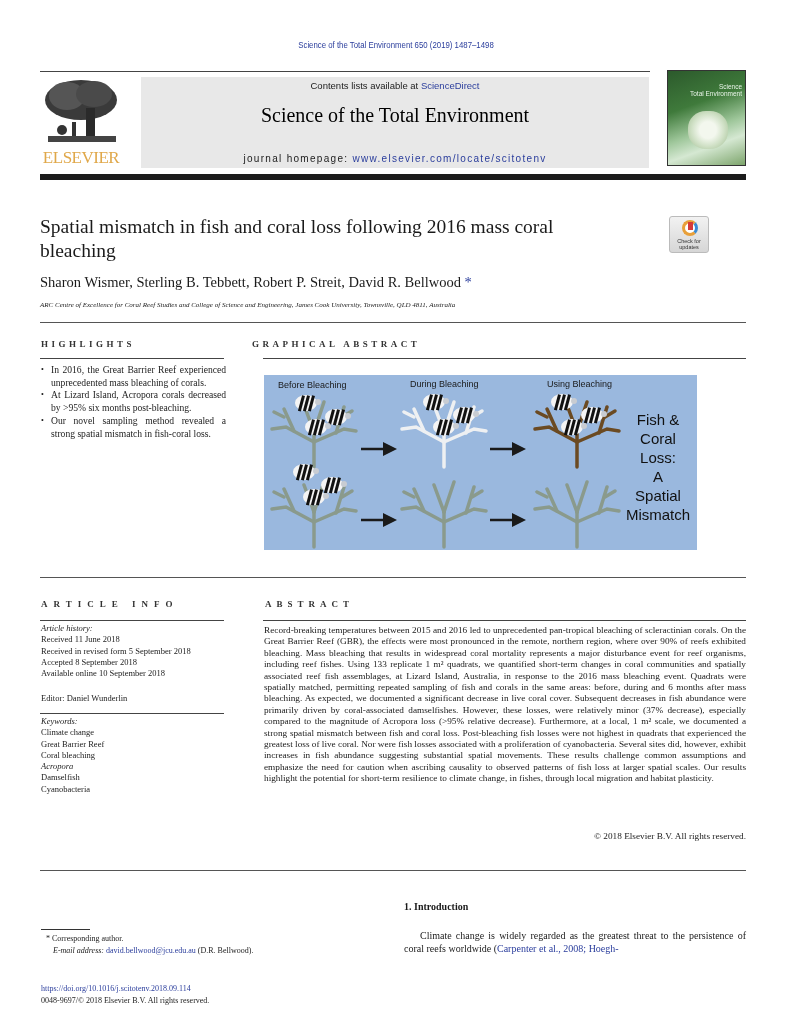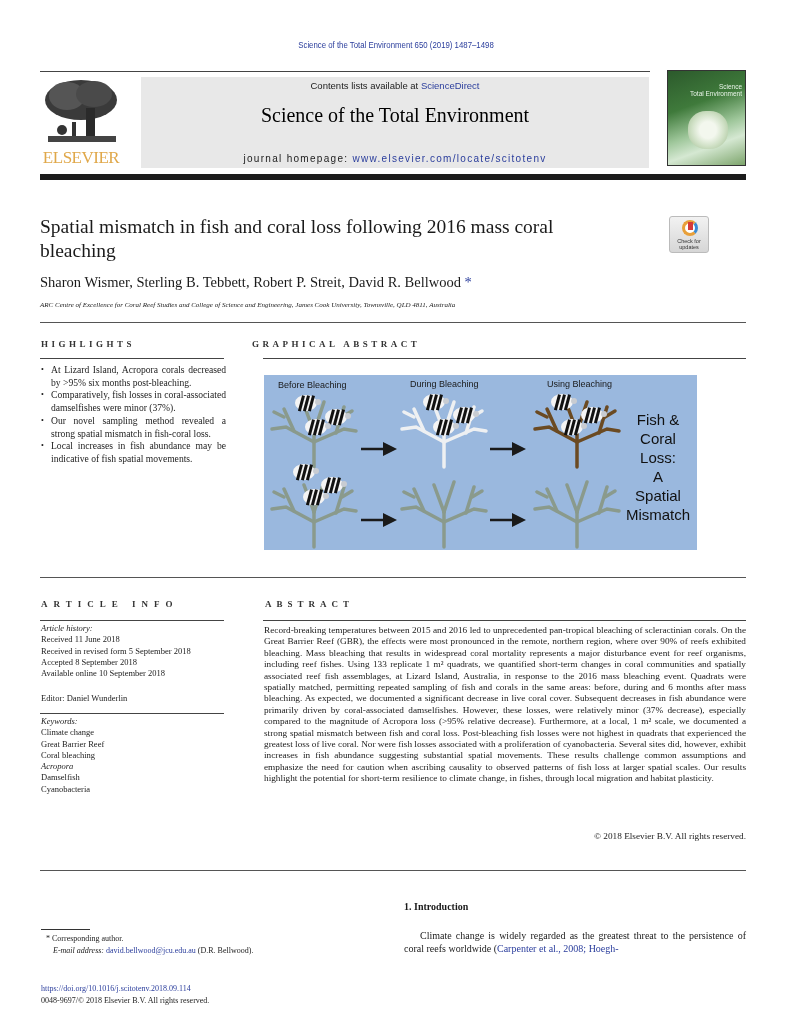--- a/index.html
+++ b/index.html
@@ -128,24 +128,23 @@
   <span>Sharon Wismer, Sterling B. Tebbett, Robert P. Streit, David R. Bellwood</span>
   <span class="star">*</span>
 </div>
 <div class="abs affil">ARC Centre of Excellence for Coral Reef Studies and College of Science and Engineering, James Cook University, Townsville, QLD 4811, Australia</div>
 
 <div class="abs section-rule-top"></div>
 
 <div class="abs sec-head hl-head">HIGHLIGHTS</div>
 <div class="abs hl-rule"></div>
 <ul class="abs highlights">
+  <li>In 2016, the Great Barrier Reef experienced unprecedented mass bleaching of corals.</li>
   <li><span>At Lizard Island, Acropora corals decreased by &gt;95% six months post-bleaching.</span></li>
-  <li>Comparatively, fish losses in coral-associated damselfishes were minor (37%).</li>
   <li>Our novel sampling method revealed a strong spatial mismatch in fish-coral loss.</li>
-  <li>Local increases in fish abundance may be indicative of fish spatial movements.</li>
 </ul>
 
 <div class="abs sec-head ga-head">GRAPHICAL ABSTRACT</div>
 <div class="abs ga-rule"></div>
 <div class="abs ga-figure">
   <svg class="ga-svg" id="ga-svg" width="433" height="175">
       <g>
         <path d="M50 92 L50 57" stroke="#8a9a8c" stroke-width="3.5" fill="none" stroke-linecap="round"></path>
         <path d="M50 67 L22 52 L8 54" stroke="#8a9a8c" stroke-width="3.5" fill="none" stroke-linecap="round"></path>
         <path d="M30 56 L20 34" stroke="#8a9a8c" stroke-width="3.5" fill="none" stroke-linecap="round"></path>

